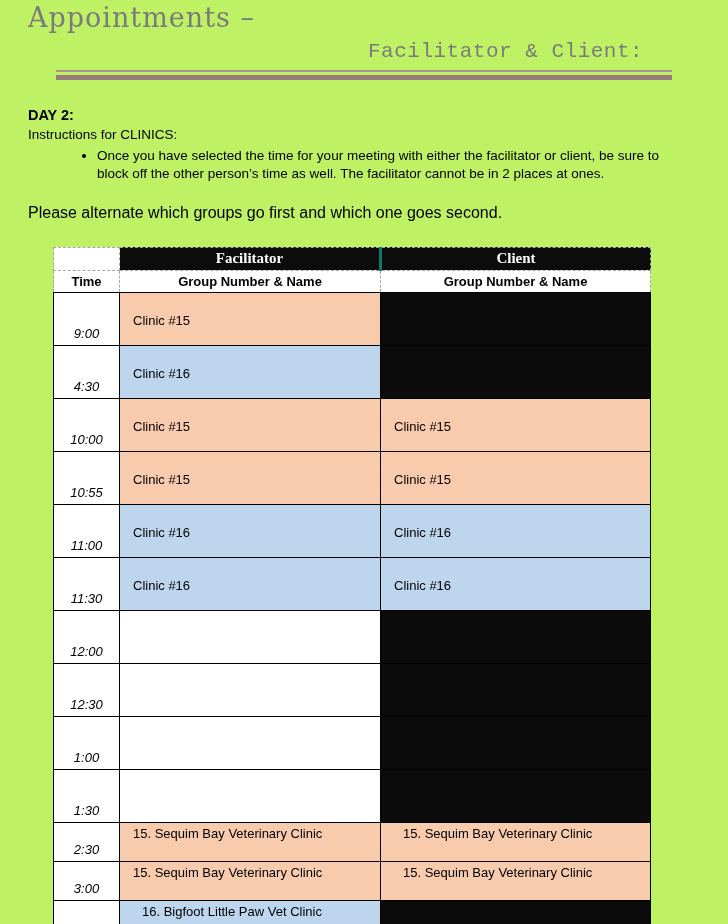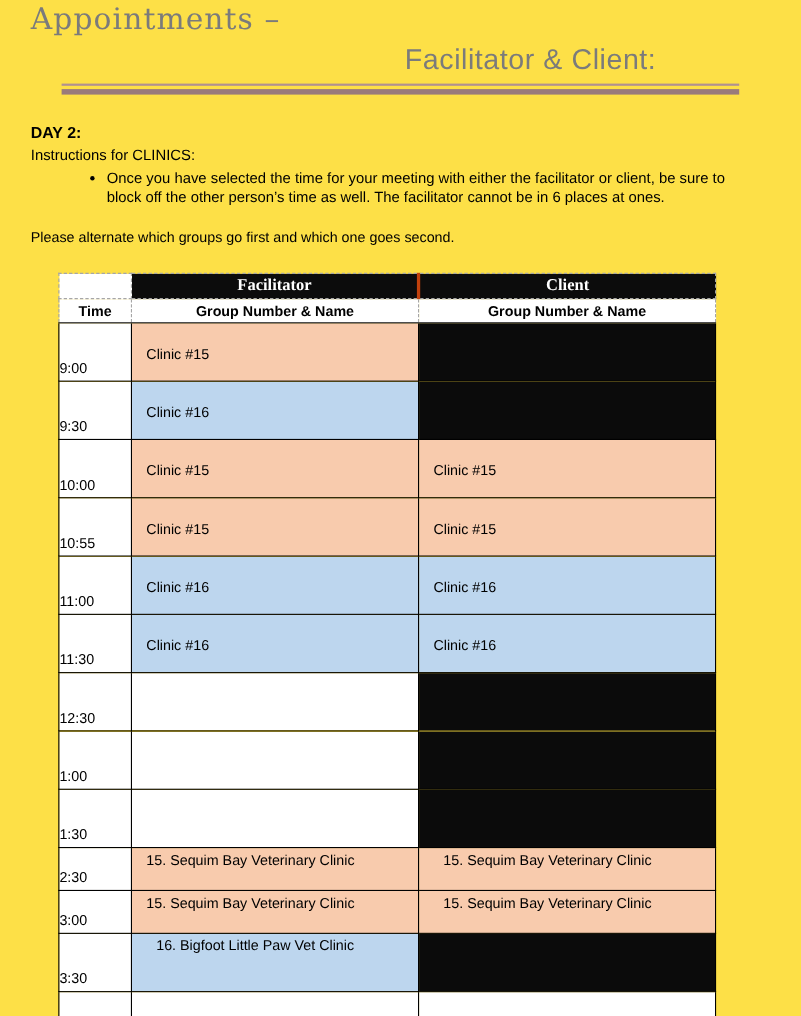--- a/index.html
+++ b/index.html
@@ -1,62 +1,62 @@
 <!DOCTYPE html>
 <html><head>
 <meta charset="utf-8">
 <style>
   html,body { margin:0; padding:0; background:#fff; }
   .page {
-    position:relative; width:728px; height:924px; background:#fde047;
+    position:relative; width:728px; height:924px; background:#bef264;
     font-family:"Liberation Sans", sans-serif; color:#000; overflow:hidden;
   }
   
   .title-wrap { padding:2px 28px 0 28px; }
   .title-line1 {
     margin:0; font-family:"DejaVu Serif", serif; font-weight:normal;
     color:#7b7b7b; font-size:27px; letter-spacing:1px; line-height:1.15;
   }
   .title-line2 {
-    margin:7px 0 0 340px; font-family:Liberation Sans, sans-serif; font-weight:normal;
-    color:#7b7b7b; font-size:26px; letter-spacing:0.5px; line-height:1.1;
+    margin:7px 0 0 340px; font-family:Liberation Mono, monospace; font-weight:normal;
+    color:#7b7b7b; font-size:21px; letter-spacing:0.5px; line-height:1.1;
   }
   .title-rule { margin:7px 28px 0 28px; border-top:2px solid #B09191; padding-top:3px; }
   .title-rule-inner { height:5px; background:#9A7B7B; }
 
   
   .intro { margin:26px 28px 0 28px; font-size:13.5px; line-height:1.32; }
   .day-label { font-weight:bold; font-size:14.5px; margin:0; }
   .intro-line { margin:1px 0 0 0; }
   ul.bullets { margin:3px 10px 0 0; padding-left:69px; }
   ul.bullets li { font-size:13.5px; line-height:1.35; }
-  .note { margin:18px 0 0 0; font-size:13px; }
+  .note { margin:18px 0 0 0; font-size:16px; }
 
   
   table.schedule {
     border-collapse:collapse; table-layout:fixed;
     margin:24px 0 0 53px; width:597px; font-size:13px;
   }
   col.c-time { width:66px; } col.c-fac { width:261px; } col.c-cli { width:270px; }
 
   thead th { font-weight:bold; padding:0; }
   th.corner { border:1px dashed #A6A6A6; height:22px; background:#fff; }
   th.bar {
     background:#0C0C0C; color:#fff; height:22px; text-align:center;
     font-family:"Liberation Serif", serif; font-size:15px; font-weight:bold;
     border:1px dashed #A6A6A6;
   }
-  th.bar-client { border-left:3px solid #c2410c; }
+  th.bar-client { border-left:3px solid #0f766e; }
   tr.subhead th {
     height:21px; background:#fff; text-align:center; font-size:13px;
     border:1px dashed #A6A6A6; border-bottom:1px solid #000;
   }
 
   tbody td { border:1px solid #000; height:34px; overflow:hidden; }
-  td.time-cell { vertical-align:bottom; padding:0 0 4px 0; background:#fff; }
+  td.time-cell { text-align:center; vertical-align:bottom; padding:0 0 4px 0; background:#fff;font-style:italic; }
   td.slot-cell { padding-left:13px; padding-right:4px; }
   td.slot-cell.v-bottom { vertical-align:bottom; padding-bottom:17px; }
   td.slot-cell.v-top { vertical-align:top; padding-top:3px; }
   td.slot-cell.indent { padding-left:22px; }
   td.slot-cell.blackout { background:#0B0B0B; border-color:#000; }
   tbody tr:last-child td { border-bottom:2px solid #000; }
 </style>
 </head>
 <body>
 
@@ -67,21 +67,21 @@
     <div class="title-line2">Facilitator &amp; Client:</div>
     <div class="title-rule">
       <div class="title-rule-inner"></div>
     </div>
   </div>
 
   <div class="intro">
     <p class="day-label">DAY 2:</p>
     <div class="intro-line">Instructions for CLINICS:</div>
     <ul class="bullets">
-      <li>Once you have selected the time for your meeting with either the facilitator or client, be sure to block off the other person’s time as well.  The facilitator cannot be in 6 places at ones.</li>
+      <li>Once you have selected the time for your meeting with either the facilitator or client, be sure to block off the other person’s time as well.  The facilitator cannot be in 2 places at ones.</li>
     </ul>
     <p class="note">Please alternate which groups go first and which one goes second.</p>
   </div>
 
   <table class="schedule">
     <colgroup>
       <col class="c-time">
         <col class="c-fac">
         <col class="c-cli">
     </colgroup>
@@ -97,21 +97,21 @@
         <th>Group Number &amp; Name</th>
       </tr>
     </thead>
     <tbody>
         <tr>
           <td class="time-cell">9:00</td>
           <td class="slot-cell v-bottom" style="background: rgb(248, 203, 173);">Clinic #15</td>
           <td class="slot-cell v-bottom blackout" style="background: rgb(11, 11, 11);"></td>
         </tr>
         <tr>
-          <td class="time-cell">9:30</td>
+          <td class="time-cell">4:30</td>
           <td class="slot-cell v-bottom" style="background: rgb(189, 214, 238);">Clinic #16</td>
           <td class="slot-cell v-bottom blackout" style="background: rgb(11, 11, 11);"></td>
         </tr>
         <tr>
           <td class="time-cell">10:00</td>
           <td class="slot-cell v-bottom" style="background: rgb(248, 203, 173);">Clinic #15</td>
           <td class="slot-cell v-bottom" style="background: rgb(248, 203, 173);">Clinic #15</td>
         </tr>
         <tr>
           <td class="time-cell">10:55</td>
@@ -120,20 +120,25 @@
         </tr>
         <tr>
           <td class="time-cell">11:00</td>
           <td class="slot-cell v-bottom" style="background: rgb(189, 214, 238);">Clinic #16</td>
           <td class="slot-cell v-bottom" style="background: rgb(189, 214, 238);">Clinic #16</td>
         </tr>
         <tr>
           <td class="time-cell">11:30</td>
           <td class="slot-cell v-bottom" style="background: rgb(189, 214, 238);">Clinic #16</td>
           <td class="slot-cell v-bottom" style="background: rgb(189, 214, 238);">Clinic #16</td>
+        </tr>
+        <tr>
+          <td class="time-cell">12:00</td>
+          <td class="slot-cell v-bottom" style="background: rgb(255, 255, 255);"></td>
+          <td class="slot-cell v-bottom blackout" style="background: rgb(11, 11, 11);"></td>
         </tr>
         <tr>
           <td class="time-cell">12:30</td>
           <td class="slot-cell v-bottom" style="background: rgb(255, 255, 255);"></td>
           <td class="slot-cell v-bottom blackout" style="background: rgb(11, 11, 11);"></td>
         </tr>
         <tr>
           <td class="time-cell">1:00</td>
           <td class="slot-cell v-bottom" style="background: rgb(255, 255, 255);"></td>
           <td class="slot-cell v-bottom blackout" style="background: rgb(11, 11, 11);"></td>

